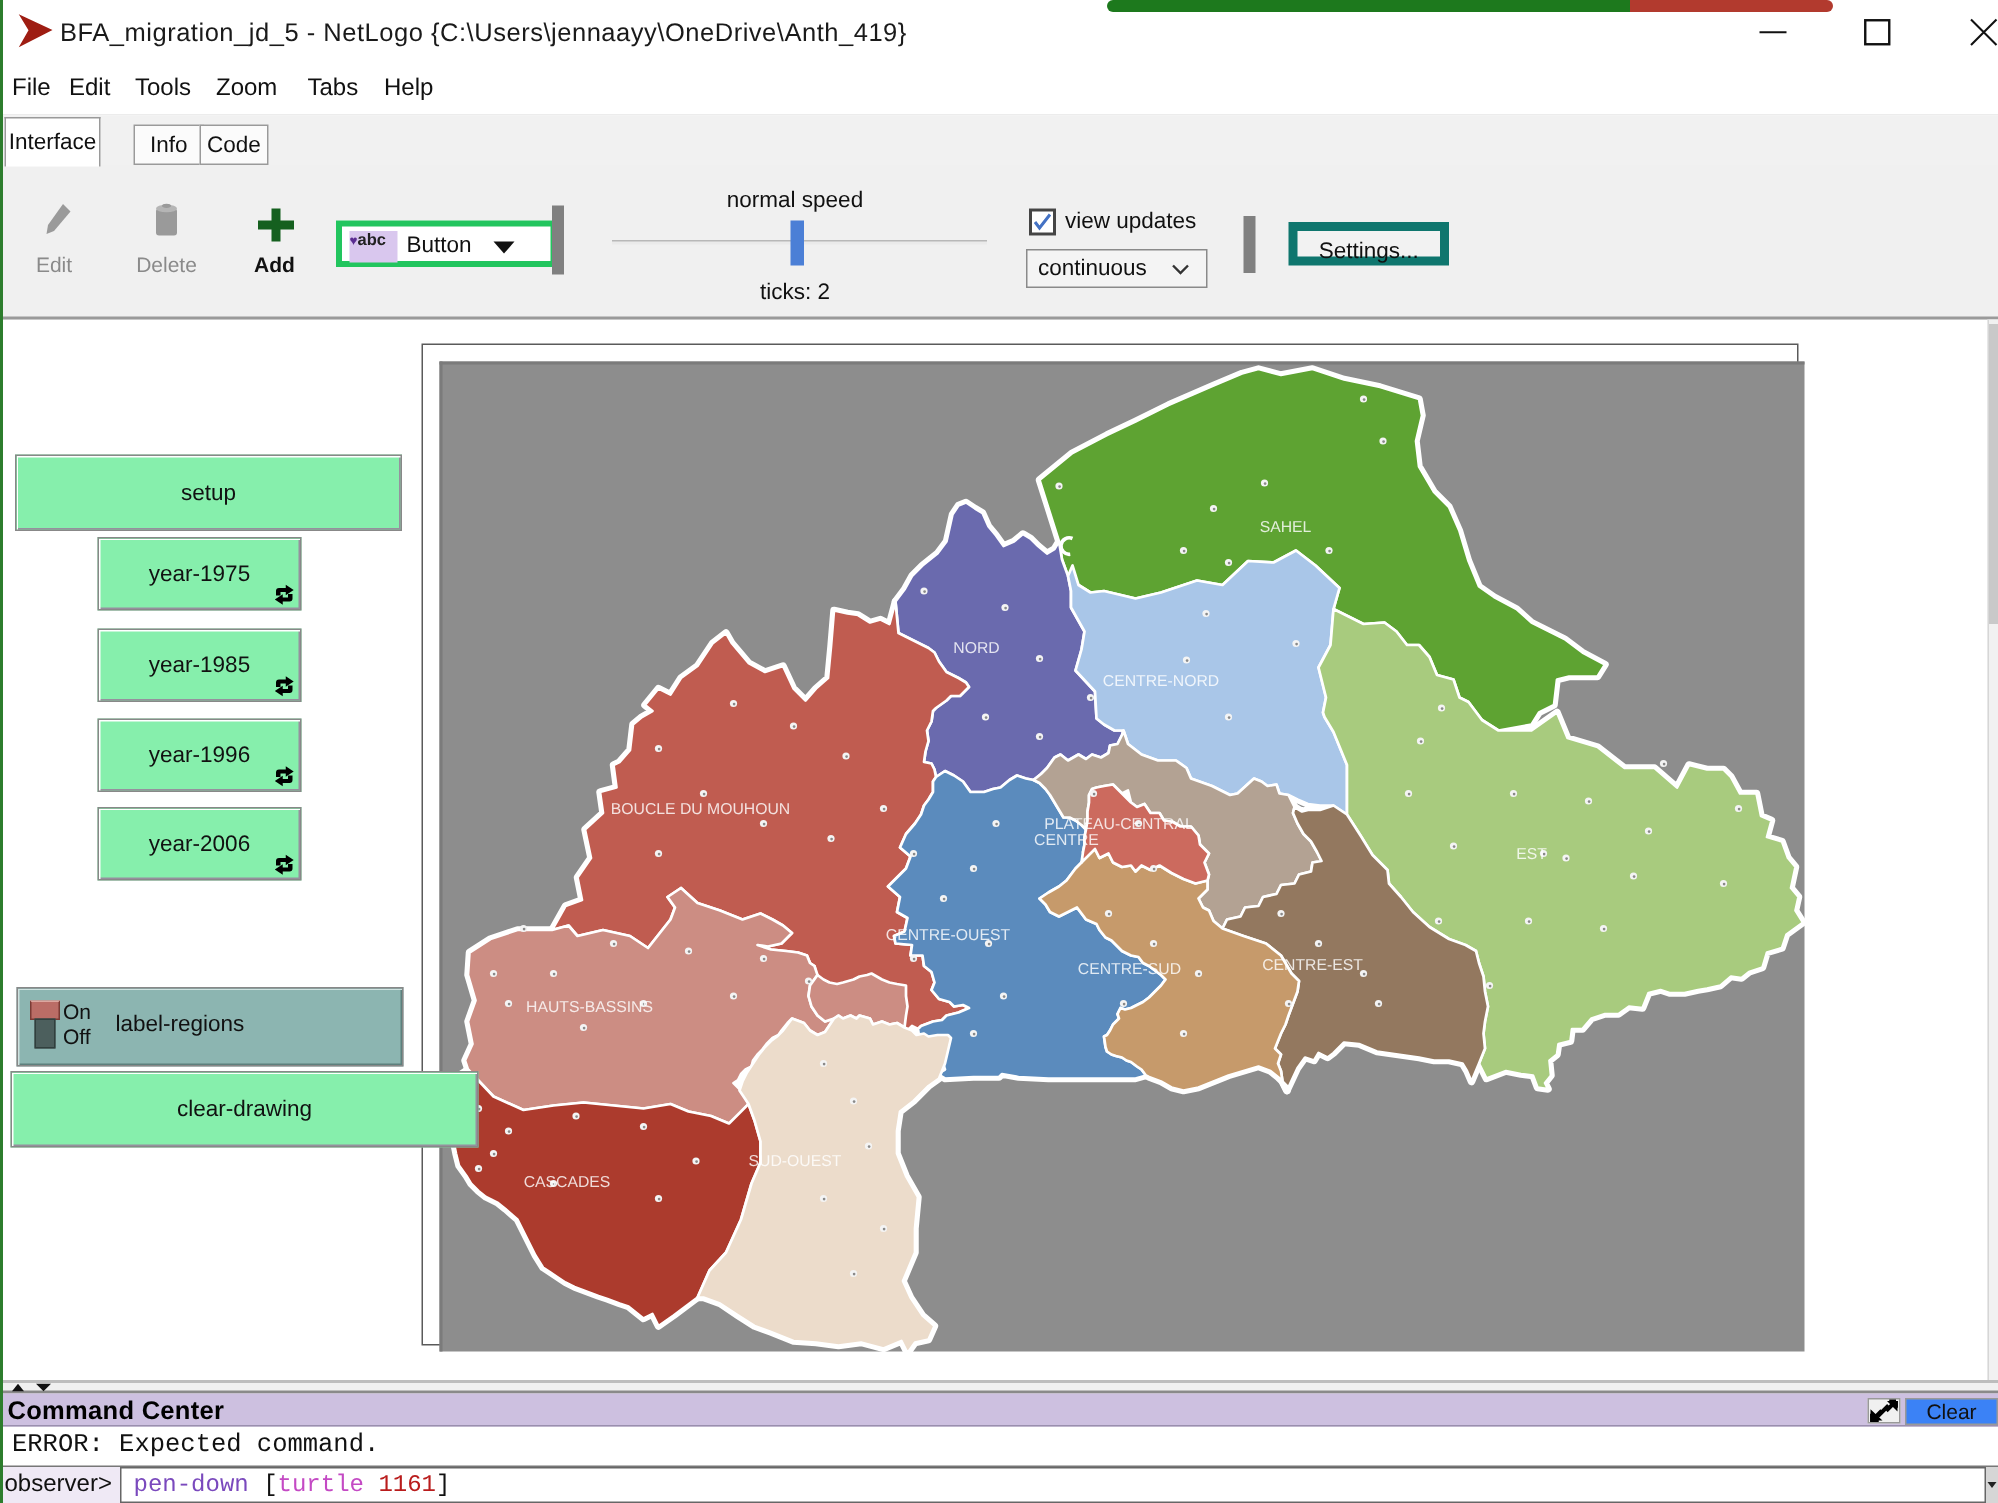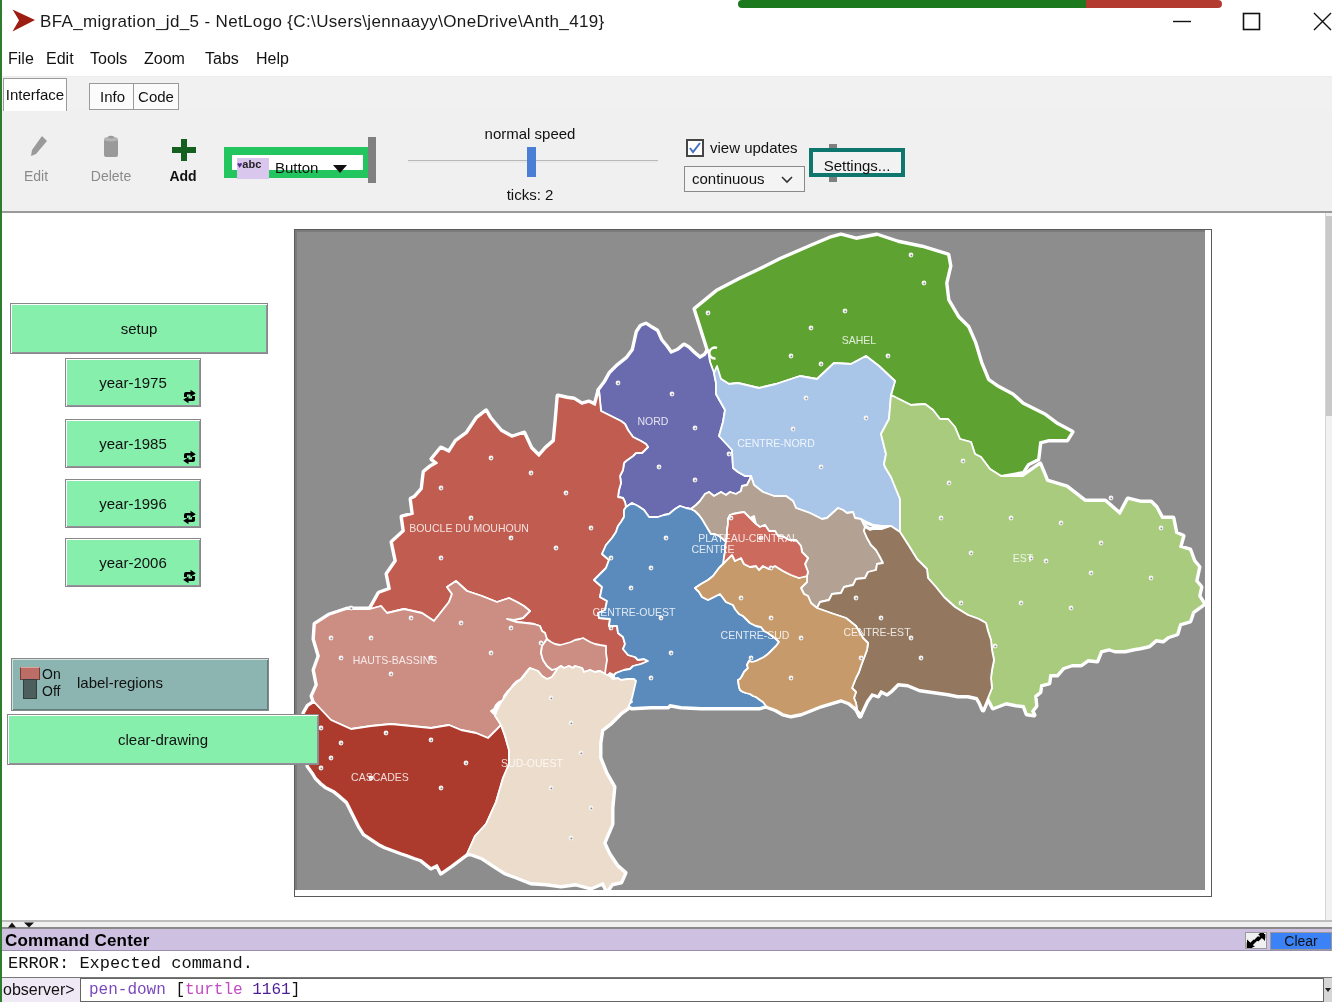--- a/index.html
+++ b/index.html
@@ -18,49 +18,49 @@
 .tab { position:absolute; border:1px solid #9a9a9a; font-size:15px; color:#111;
   text-align:center; background:#f5f5f5; }
 #tab1 { left:3px; top:1px; width:64px; height:33px; background:#fff; line-height:31px;
   border-bottom:none; z-index:3; }
 #tab2 { left:89px; top:6px; width:47px; height:27px; line-height:25px; background:#fbfbfb;}
 #tab3 { left:133px; top:6px; width:46px; height:27px; line-height:25px; background:#fbfbfb;}
 #toolbar { position:absolute; left:0px; top:110px; width:1332px; height:103px; background:#f0f0f0;
   border-bottom:2px solid #9a9a9a; }
 .tbicon { position:absolute; text-align:center; font-size:14px; color:#8a8a8a; }
 #btnDrop { position:absolute; left:224px; top:37px; width:147px; height:31px; background:#fff;
-  border:8px solid #22c55e; }
+  border:4px solid #22c55e; }
 #btnDrop .mini { position:absolute; left:5px; top:3px; width:32px; height:21px; background:#d9c7ee;
   font-size:10px; color:#222; }
 #btnDrop .txt { position:absolute; left:43px; top:4px; font-size:15px; color:#111; }
 #btnDrop .arr { position:absolute; left:101px; top:10px; width:0; height:0;
   border-left:7px solid transparent; border-right:7px solid transparent; border-top:8px solid #111; }
 .vsep { position:absolute; width:8px; background:#808080; }
 #spdlbl { position:absolute; left:455px; top:15px; width:150px; text-align:center; font-size:15px; color:#111; }
 #tickslbl { position:absolute; left:455px; top:76px; width:150px; text-align:center; font-size:15px; color:#111; }
 #track { position:absolute; left:408px; top:50px; width:250px; height:3px; background:#eaeaea;
   border-top:1px solid #b8b8b8; }
 #thumb { position:absolute; left:527px; top:37px; width:9px; height:30px; background:#4b7fd6; }
 #cbx { position:absolute; left:686px; top:29px; width:18px; height:18px; background:#fff;
   border:2px solid #454545; }
 #cbxlbl { position:absolute; left:710px; top:29px; font-size:15px; color:#111; }
 #contDrop { position:absolute; left:684px; top:56px; width:121px; height:26px; background:#f4f4f4;
   border:1px solid #8a8a8a; }
 #contDrop .txt { position:absolute; left:7px; top:3px; font-size:15px; color:#111; }
-#settings { position:absolute; left:809px; top:38px; width:96px; height:29px; background:#f2f2f2;
-  border:4px solid #0f766e; text-align:center; line-height:27px; font-size:15px; color:#111; }
+#settings { position:absolute; left:859px; top:38px; width:107px; height:29px; background:#f2f2f2;
+  border:6px solid #0f766e; text-align:center; line-height:27px; font-size:15px; color:#111; }
 .nlbtn { position:absolute; background:#86efac; border:1px solid #888;
   box-shadow:inset 1px 1px 0 #fff, inset -1px -1px 0 #96909e; text-align:center;
   font-size:15px; color:#111; z-index:5; }
 .fico { position:absolute; right:3px; bottom:2px; width:15px; height:15px; }
 #switch { position:absolute; left:11px; top:658px; width:258px; height:53px; background:#8cb5b1;
   border:1px solid #888; box-shadow:inset 1px 1px 0 #cfe2e0, inset -1px -1px 0 #5d807d;
   font-size:15px; color:#111; z-index:5; }
 #mapframe { position:absolute; left:281px; top:229px; width:918px; height:668px;
-  border:1px solid #5a5a5a; background:#fff; padding:0;margin-left:13px; }
+  border:1px solid #5a5a5a; background:#fff; padding:11px; }
 #mapcanvas { width:910px; height:660px; background:#8d8d8d; border-top:2px solid #7b7b7b; border-left:2px solid #7b7b7b; }
 
 #splitbar { position:absolute; left:0px; top:920px; width:1332px; height:9px; background:#f0f0f0;
   border-top:2px solid #bdbdbd; border-bottom:2px solid #8a8a8a; }
 #cchead { position:absolute; left:0px; top:929px; width:1332px; height:22px; background:#cdc0e0;
   border-bottom:1px solid #9a8fae; }
 #cchead b { position:absolute; left:5px; top:2px; font-size:17px; letter-spacing:0.2px; color:#000; }
 #ccresize { position:absolute; left:1245px; top:3px; width:22px; height:17px; background:#f0f0f0; border:1px solid #999; }
 #ccclear { position:absolute; left:1270px; top:3px; width:62px; height:18px; background:#3b82f6;
   border:1px solid #999; font-size:14px; color:#111; text-align:center; line-height:16px; }
@@ -415,18 +415,18 @@
   <div id="ccclear">Clear</div>
 </div>
 <div id="ccout">
     <span style="position:absolute;left:8px;top:2px;">ERROR: Expected command.</span>
   </div>
 <div id="ccin">
   <div id="obs">
       <span style="position:absolute;left:3px;top:3px;">observer&gt;</span>
     </div>
   <div id="cmdbox">
-      <span style="position:absolute;left:8px;top:2px;"><span style="color:#7a49bd">pen-down</span> <span style="color:#111">[</span><span style="color:#c44ac4">turtle</span> <span style="color:#4c1d95">1161</span><span style="color:#111">]</span></span>
+      <span style="position:absolute;left:8px;top:2px;"><span style="color:#7a49bd">pen-down</span> <span style="color:#111">[</span><span style="color:#c44ac4">turtle</span> <span style="color:#b91c1c">1161</span><span style="color:#111">]</span></span>
     </div>
   <div id="ccdrop"><svg width="8" height="24">
         <path d="M1,10 L7,10 L4,14 Z" fill="#222"></path>
       </svg></div>
 </div>
 
 </body></html>

